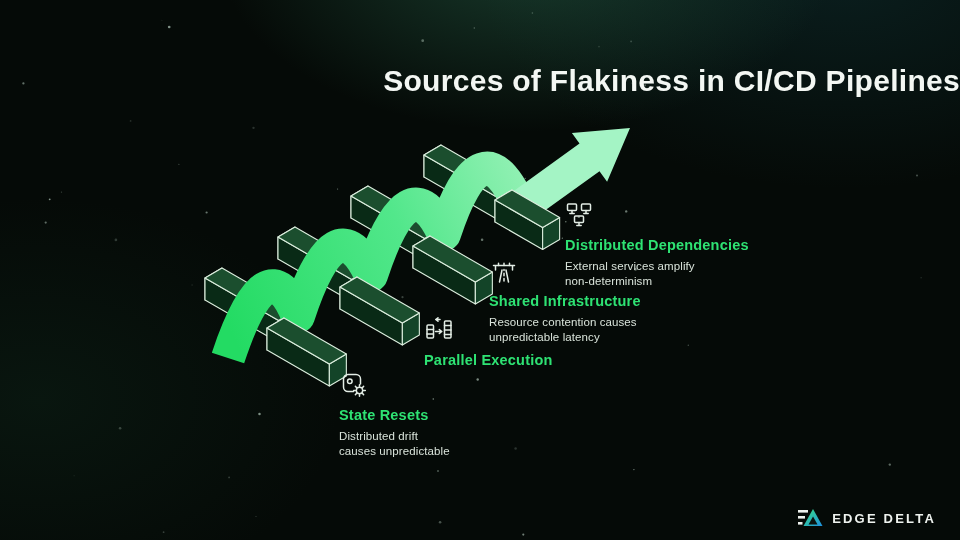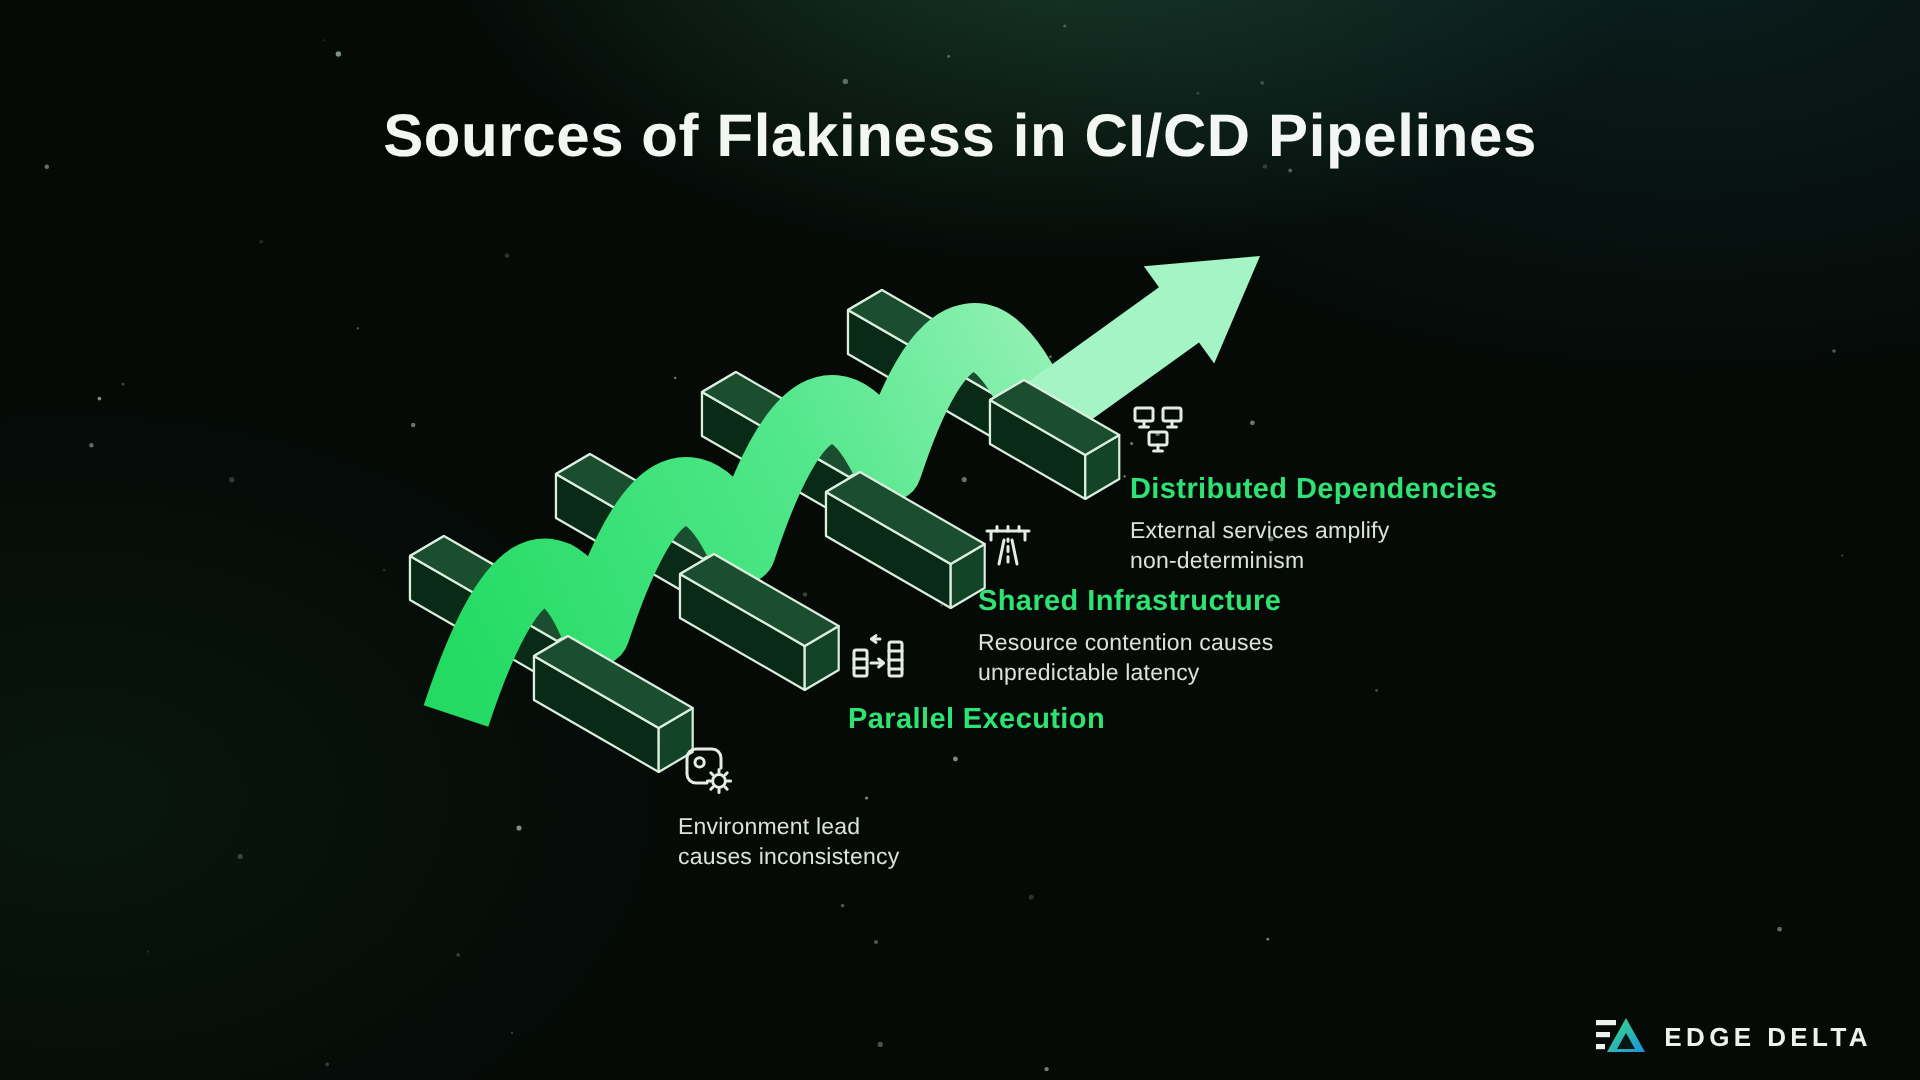--- a/index.html
+++ b/index.html
@@ -6,22 +6,22 @@
   .slide{
     position:relative;width:960px;height:540px;overflow:hidden;
     font-family:"Liberation Sans",sans-serif;
     background:
       radial-gradient(430px 250px at 55% -9%, rgba(40,98,74,.55), rgba(40,98,74,0) 72%),
       radial-gradient(520px 300px at 88% -4%, rgba(18,62,66,.38), rgba(18,62,66,0) 70%),
       radial-gradient(420px 280px at 4% 74%, rgba(24,70,48,.20), rgba(24,70,48,0) 72%),
       #050a07;
   }
   .title{
-    position:absolute;left:0;top:52px;width:100%;
-    text-align:center;font-size:30px;font-weight:700;
+    position:absolute;left:0;top:64px;width:100%;
+    text-align:right;font-size:30px;font-weight:700;
     color:#f3f7f3;letter-spacing:.3px;margin:0;
   }
   .diagram{position:absolute;left:0;top:0;width:960px;height:540px;}
   .item{position:absolute;width:215px;}
   .item .icn{display:block;margin-bottom:7px;}
   .item-heading{font-size:14.5px;font-weight:700;color:#2ee273;margin-bottom:6px;letter-spacing:.2px;}
   .item-desc{font-size:11.5px;line-height:14.5px;color:#d9e3da;letter-spacing:.1px;}
   .logo{
     position:absolute;right:24px;bottom:12px;display:flex;align-items:center;gap:9px;margin-top:24px;
   }
@@ -180,23 +180,24 @@
     <div class="item-heading">Parallel Execution</div>
   </div>
 
   <div class="item" style="left:339px;top:370px;">
     <svg class="icn" width="30" height="30" viewBox="0 0 30 30">
       <path d="M14.5 21.5 H9 a4.5 4.5 0 0 1 -4.5 -4.5 V9 A4.5 4.5 0 0 1 9 4.5 h8 A4.5 4.5 0 0 1 21.5 9 v5"></path>
       <circle cx="10.8" cy="11.2" r="2.3"></circle>
       <circle cx="20.5" cy="20.5" r="3.2"></circle>
       <path d="M24.7 20.5 L26.3 20.5 M23.5 23.5 L24.6 24.6 M20.5 24.7 L20.5 26.3 M17.5 23.5 L16.4 24.6 M16.3 20.5 L14.7 20.5 M17.5 17.5 L16.4 16.4 M20.5 16.3 L20.5 14.7 M23.5 17.5 L24.6 16.4"></path>
     </svg>
+    <div class="item-heading">State Resets</div>
     <div class="item-desc">
-      <span>Environment lead</span><br>
-      <span>causes inconsistency</span>
+      <span>Distributed drift</span><br>
+      <span>causes unpredictable</span>
     </div>
   </div>
 
   <div class="logo">
     <svg width="25" height="20" viewBox="0 0 25 20">
       <defs>
         <linearGradient id="logoGrad" x1="0" y1="0" x2="1" y2="1">
           <stop offset="0" stop-color="#38e17e"></stop>
           <stop offset="1" stop-color="#1e8fe0"></stop>
         </linearGradient>

